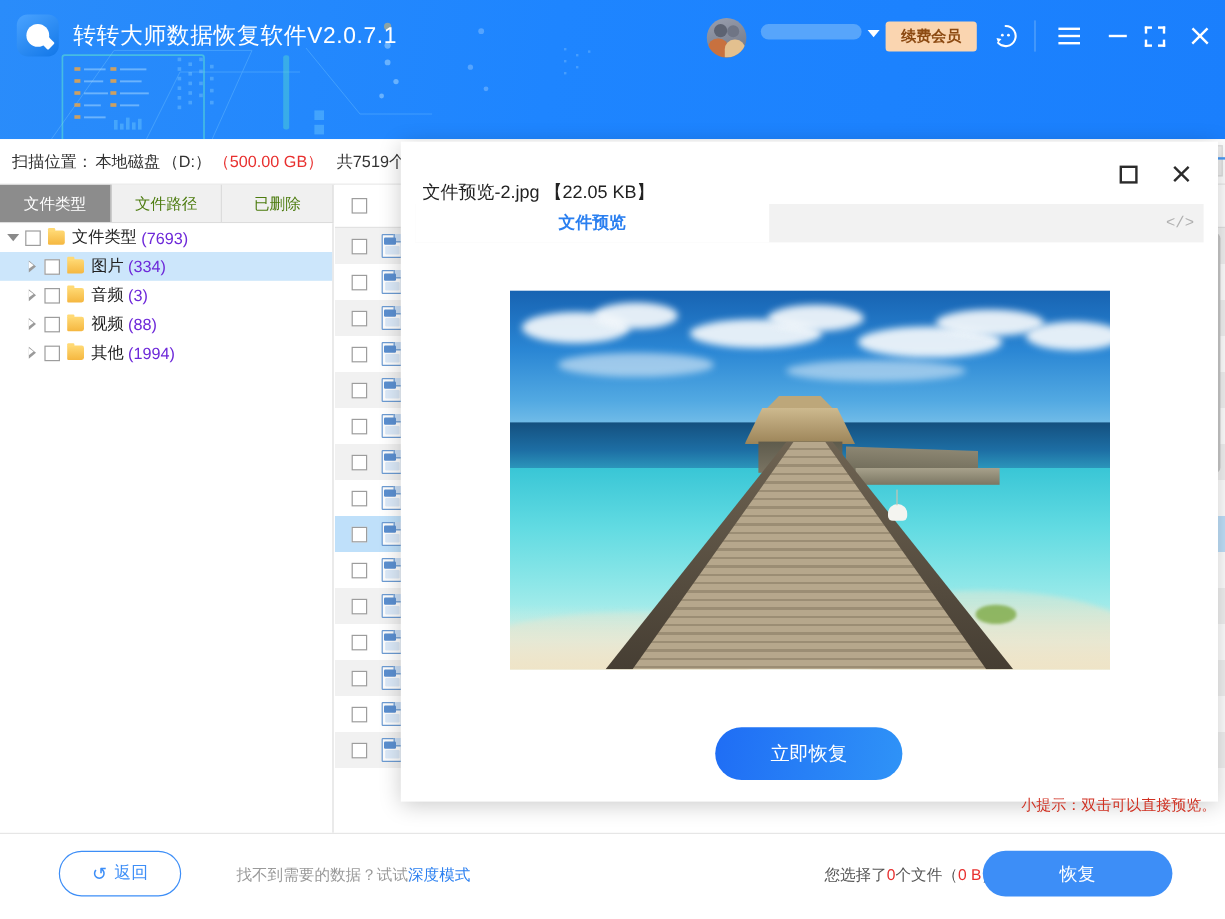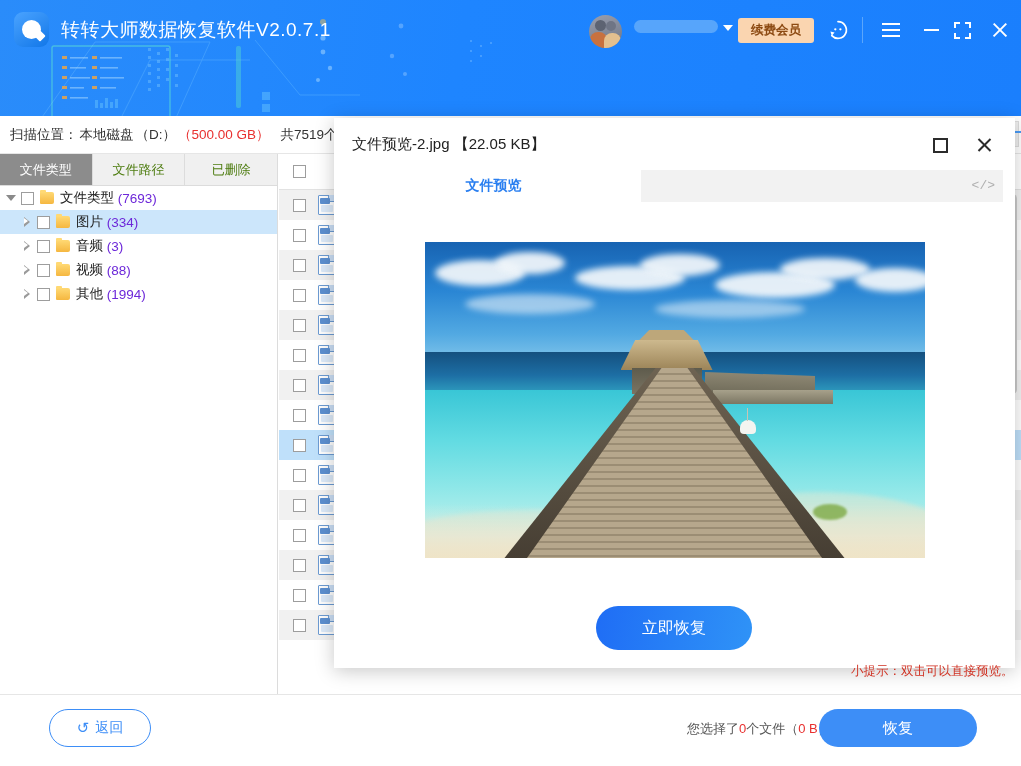--- a/index.html
+++ b/index.html
@@ -205,21 +205,21 @@
   .back-strip .blue-ln {
     position: absolute; left: 128px; top: 9px; width: 45px; height: 2px; background: #4a9bf5;
   }
 
   
   .modal {
     position: absolute; left: 334px; top: 118px; width: 681px; height: 550px;
     background: #fff; box-shadow: 0 3px 18px rgba(0,0,0,.22);
   }
   .m-head {
-    height: 52px; display: flex; align-items: center; position: relative;
+    height: 52px; display: flex; align-items: flex-end; position: relative;
   }
   .m-title {
     margin-left: 18px; font-size: 15px; color: #222;
   }
   .m-btn {
     position: absolute; top: 14px; width: 26px; height: 26px; cursor: pointer;
     display: flex; align-items: center; justify-content: center;
   }
   .m-max { right: 62px; }
   .m-close { right: 18px; }
@@ -734,18 +734,21 @@
     <div class="recover-now">立即恢复</div>
   </div>
 
   <div class="tip-red">小提示：双击可以直接预览。</div>
 
   <div class="footer"></div>
   <div class="back-btn">
     <span class="back-arrow">↺</span>
     <span>返回</span>
   </div>
+  <div class="hint">
+    <span>找不到需要的数据？试试</span><b>深度模式</b>
+  </div>
   <div class="sel-status">
     <span>您选择了</span><span class="n">0</span><span>个文件（</span><span class="n">0 B</span><span>）</span>
   </div>
   <div class="recover-btn">恢复</div>
 
 </div>
 
 </body></html>

